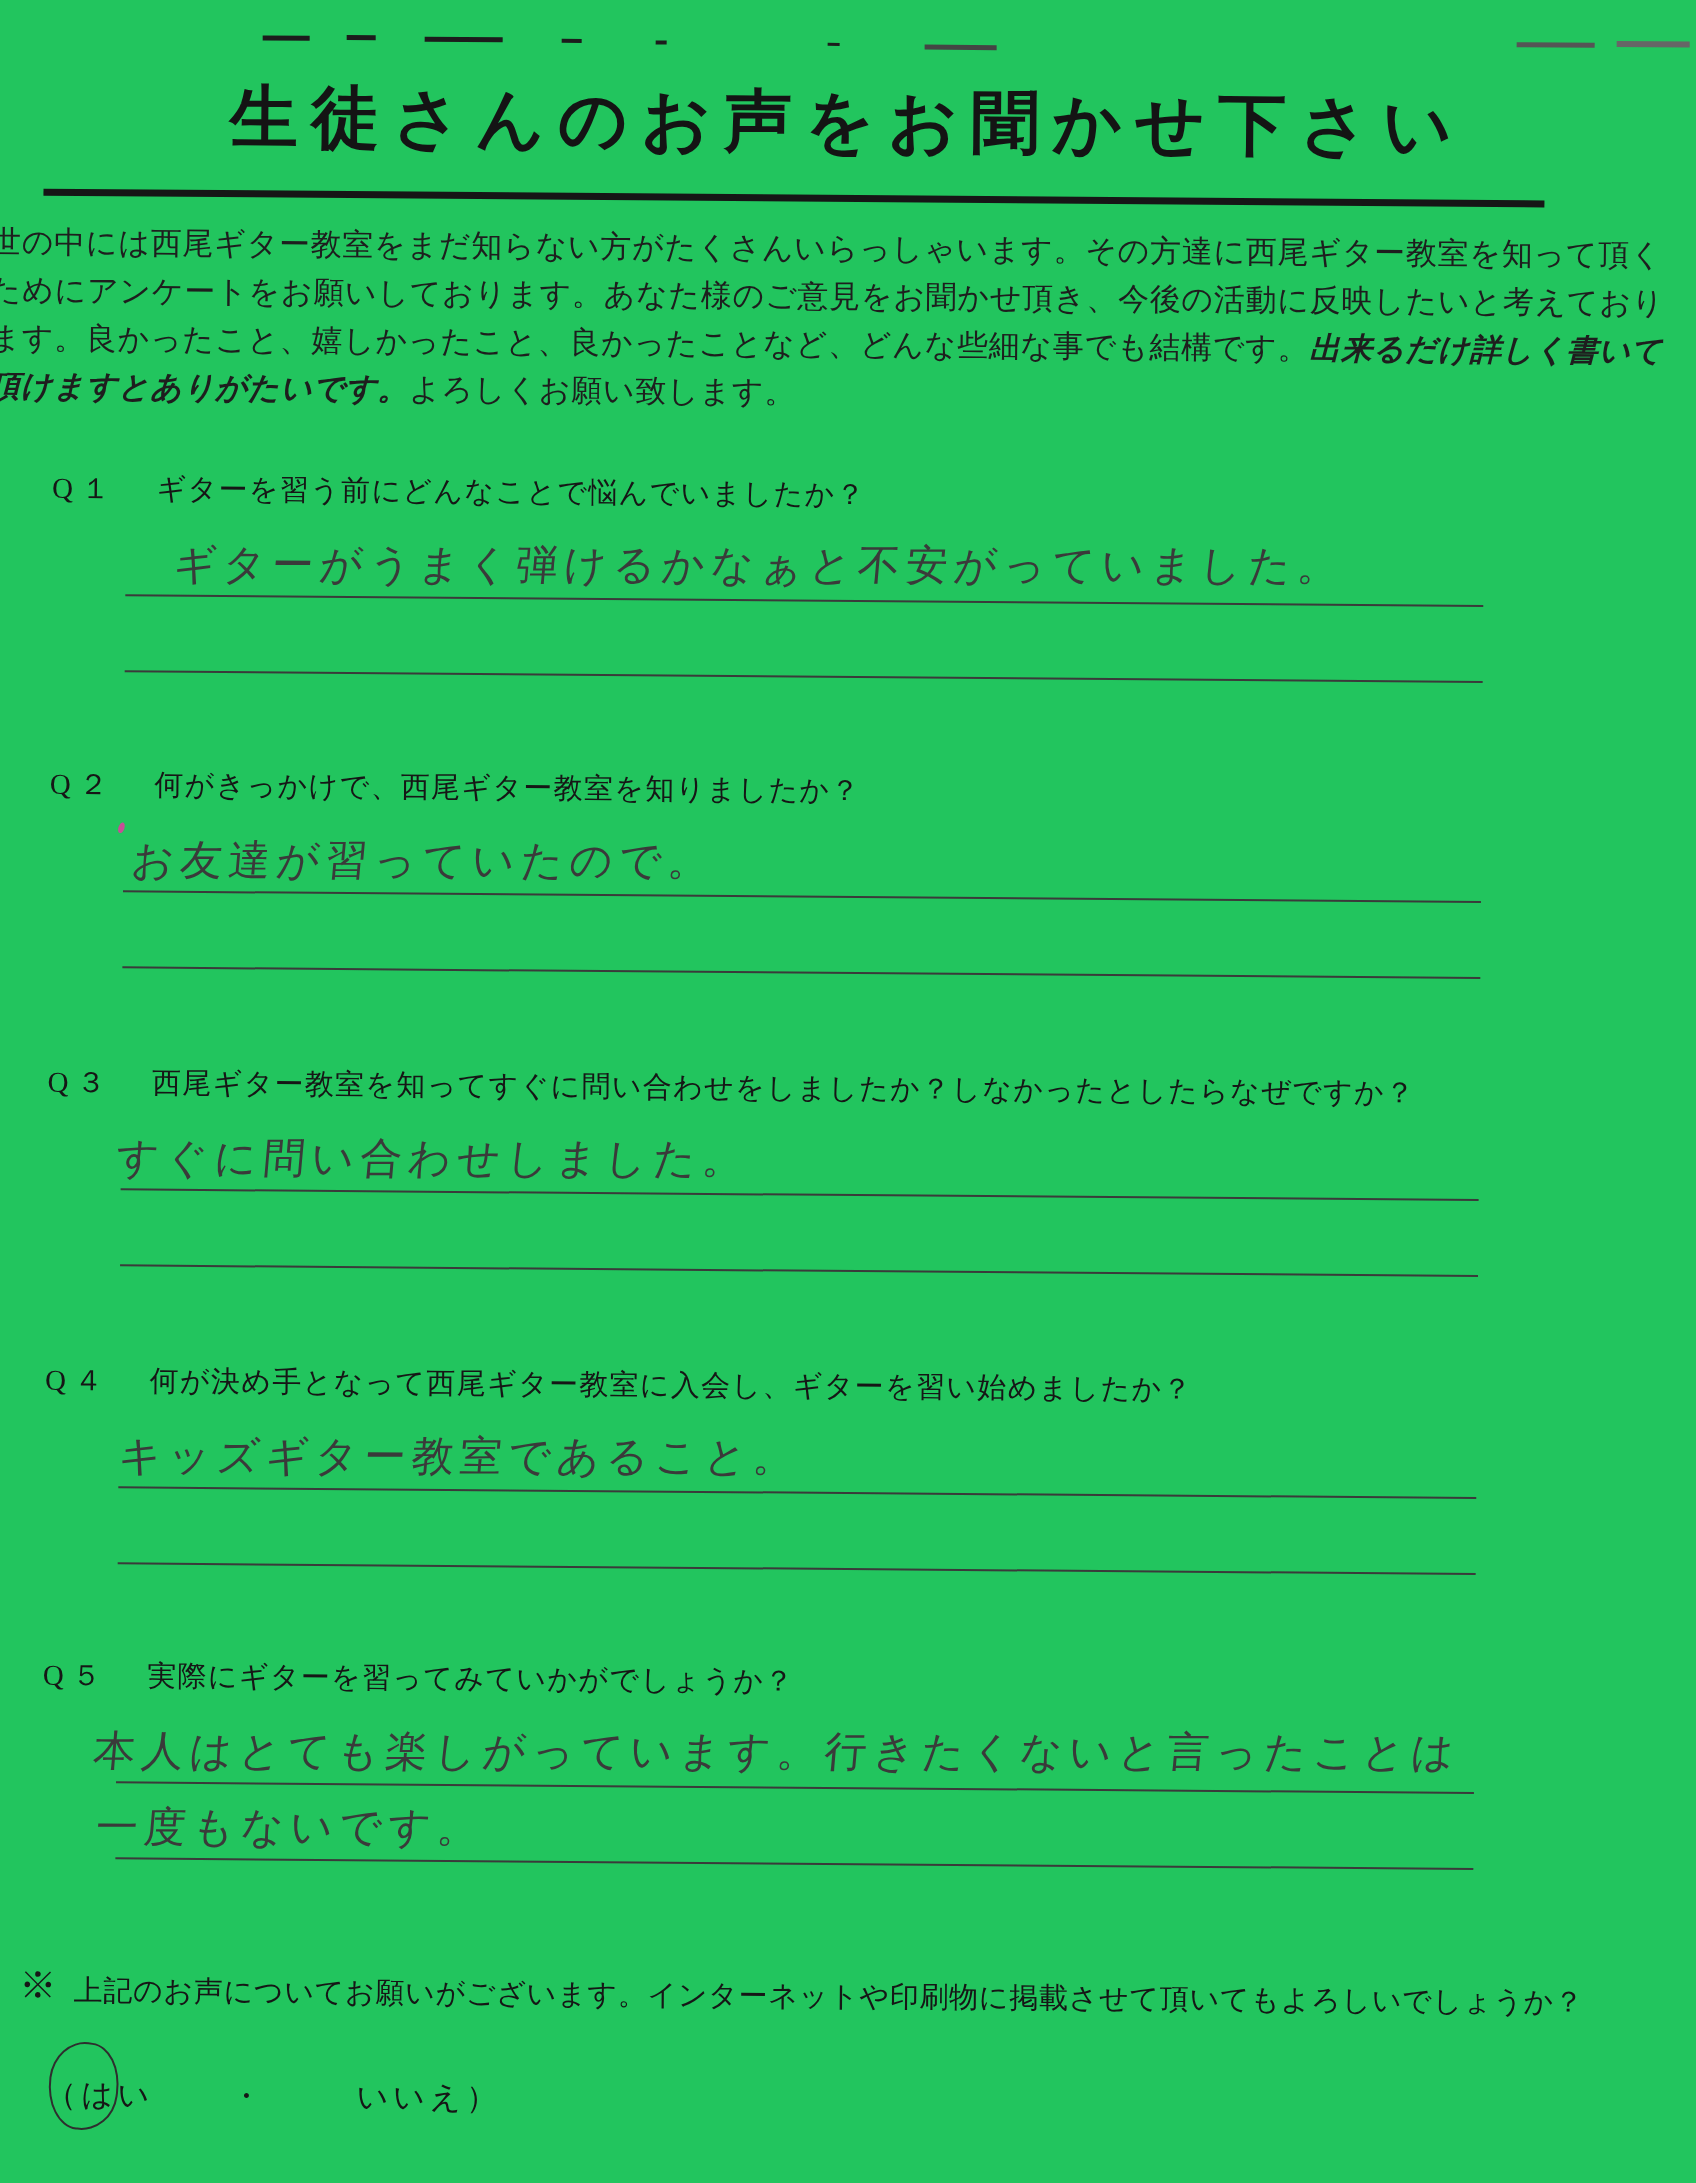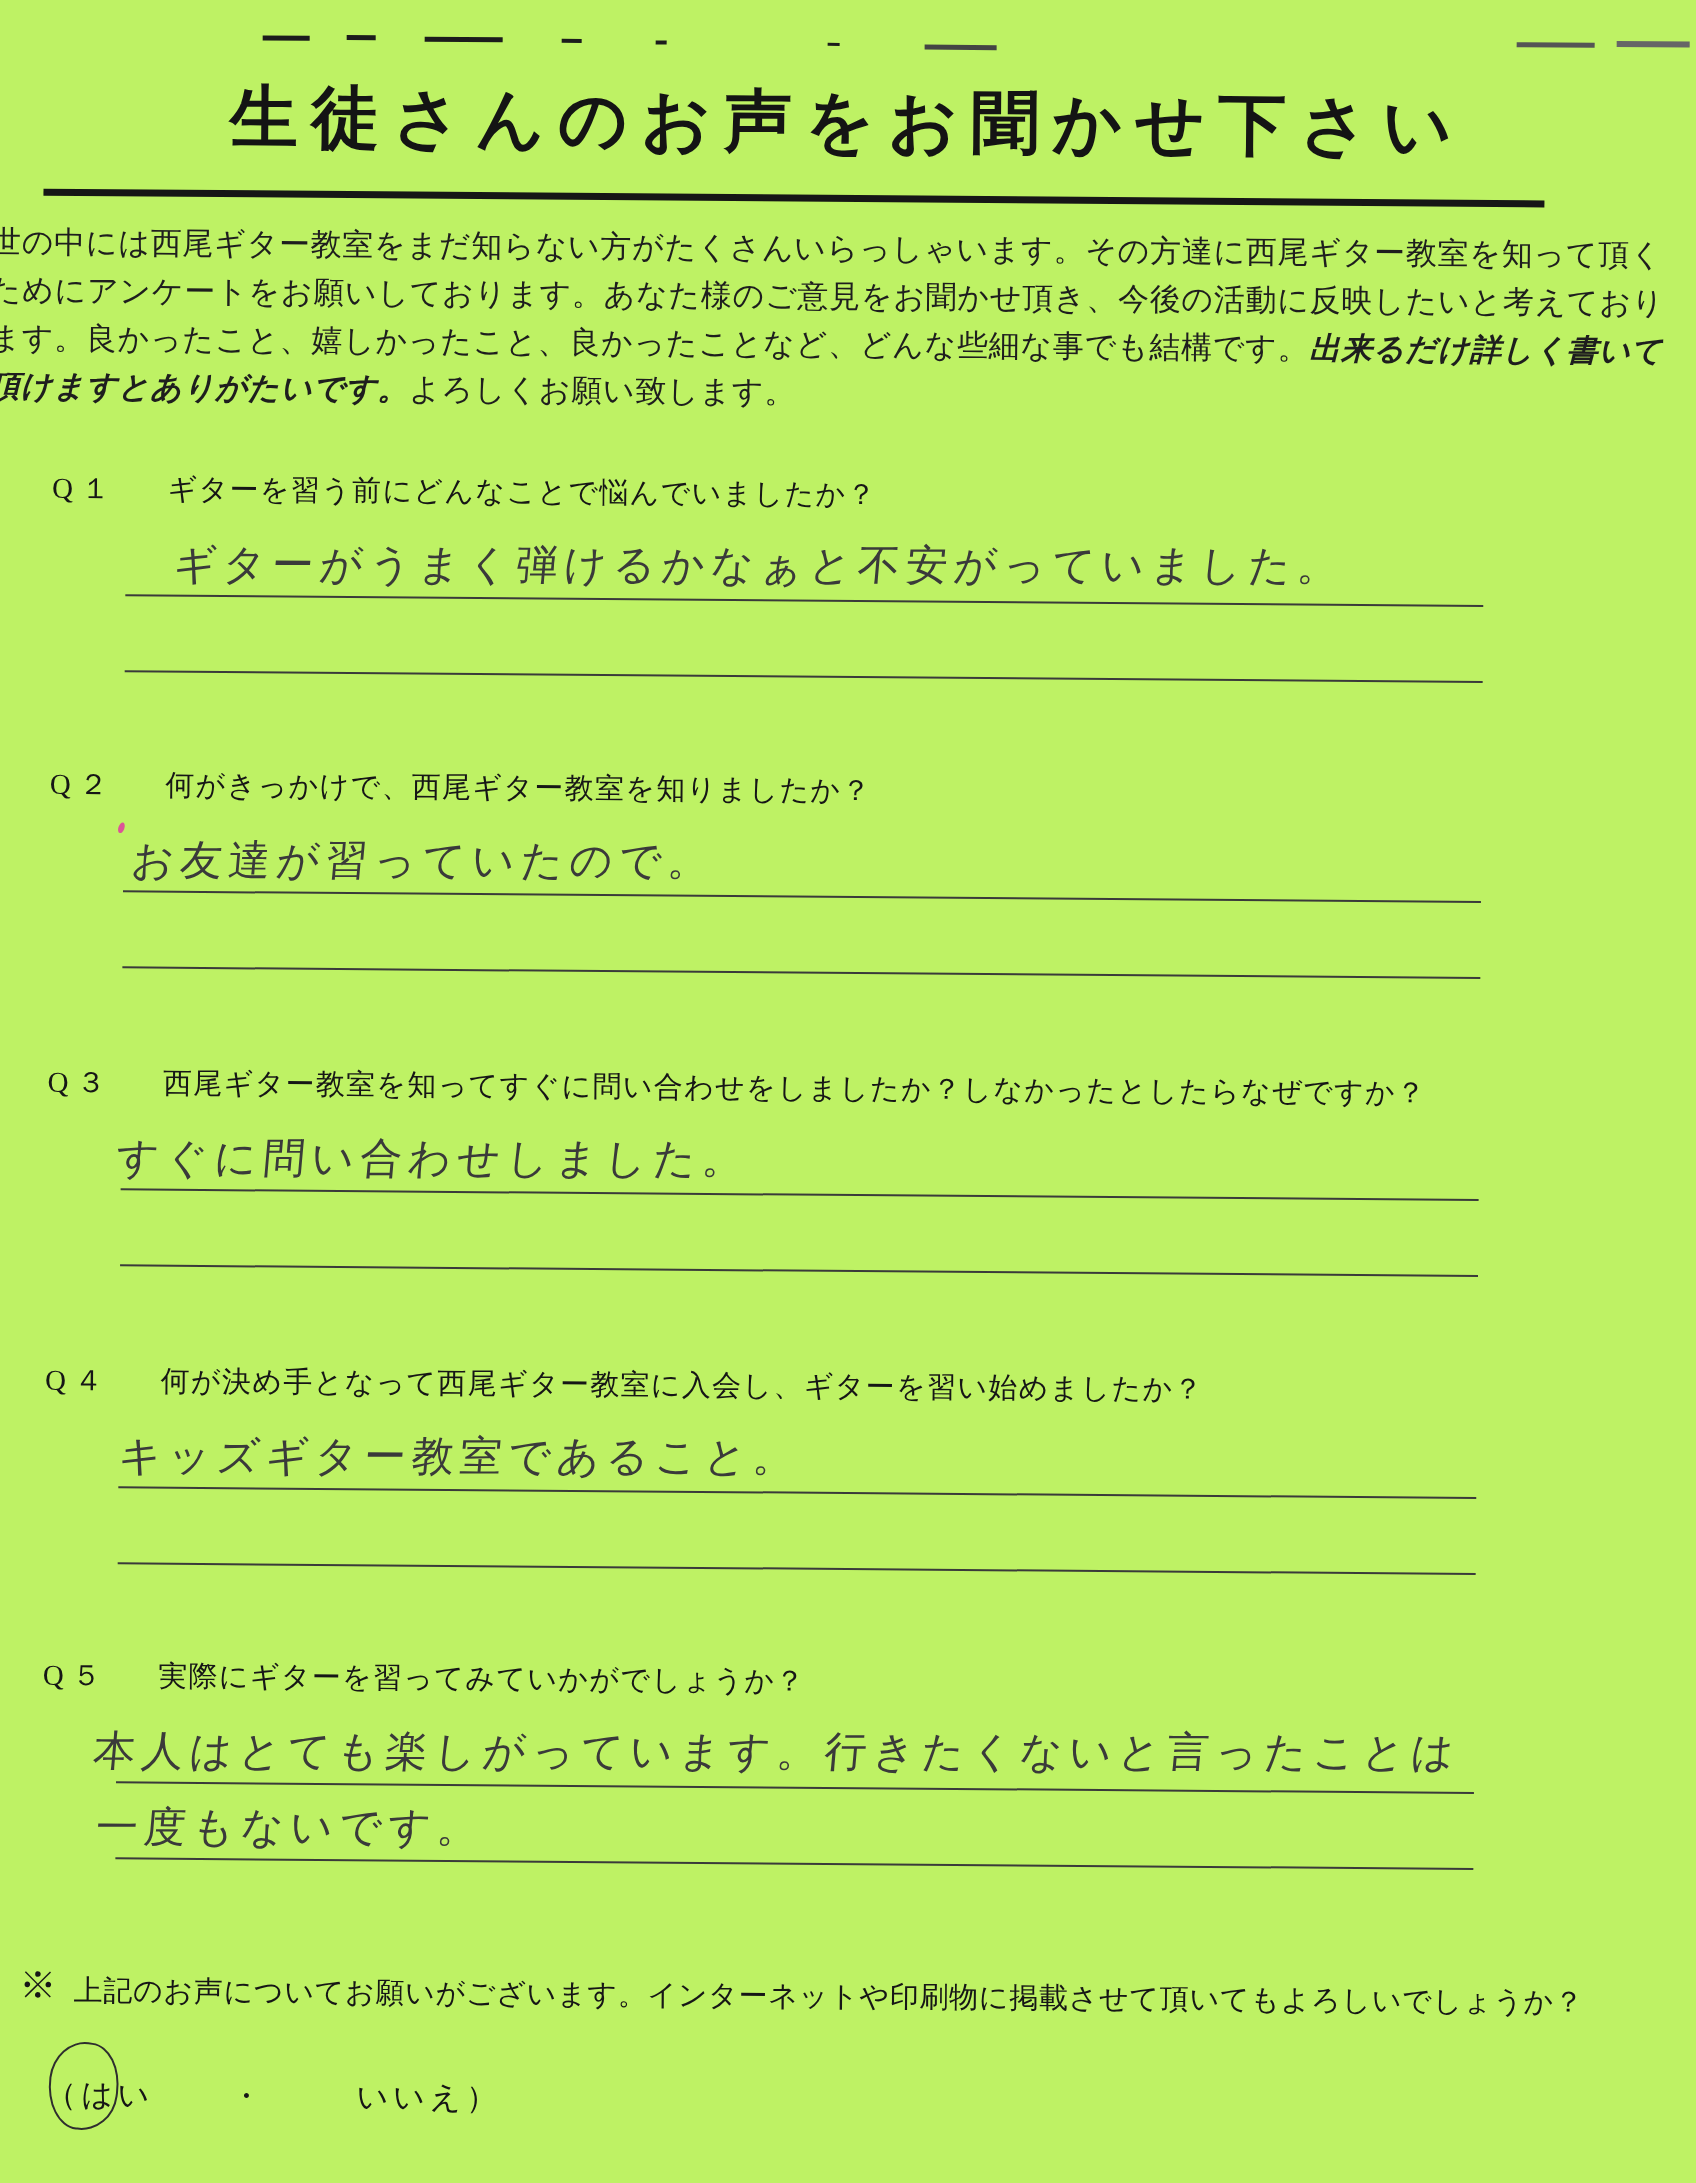--- a/index.html
+++ b/index.html
@@ -4,21 +4,21 @@
 <style>
   * { margin:0; padding:0; box-sizing:border-box; }
   html, body { width:1697px; height:2183px; overflow:hidden; }
   body {
     background:#efefed;
     font-family:"Liberation Serif","DejaVu Serif",serif;
     color:#1b1b1b;
   }
   .sheet {
     position:absolute; inset:0;
-    background:#bef264;
+    background:#22c55e;
   }
   .scan {
     position:absolute; inset:0;
     transform:rotate(0.45deg);
     transform-origin:848px 0px;
   }
   .title {
     position:absolute; top:77px; left:0; width:1697px;
     text-align:center;
     font-size:68px; font-weight:700; letter-spacing:13.3px;
@@ -30,21 +30,21 @@
   }
   .intro {
     position:absolute; top:225px; left:-8px; width:1719px;
     font-size:31px; line-height:48px; letter-spacing:0.7px; color:#1e1e1e;
   }
   .intro-line { white-space:nowrap; }
   .em { font-weight:700; font-style:italic; }
 
   .q-block { position:absolute; left:0; width:1697px; height:223px; }
   .q-row { position:absolute; top:0; left:56px; font-size:29px; letter-spacing:1.3px; white-space:nowrap; color:#161616; }
-  .q-label { display:inline-block; letter-spacing:8px; margin-right:41px; }
+  .q-label { display:inline-block; letter-spacing:8px; margin-right:30px; }
   .rule { position:absolute; left:130px; width:1358px; height:2px; background:#3a3a3a; }
   .r1 { top:125px; } .r2 { top:201px; }
   .hand {
     position:absolute; height:68px;
     display:flex; align-items:flex-end;
     font-family:"DejaVu Sans",sans-serif;
     font-size:42px; letter-spacing:6px; color:#3a3a3a;
     transform:skewX(-5deg) rotate(-0.4deg);
     transform-origin:left bottom;
     white-space:nowrap;

